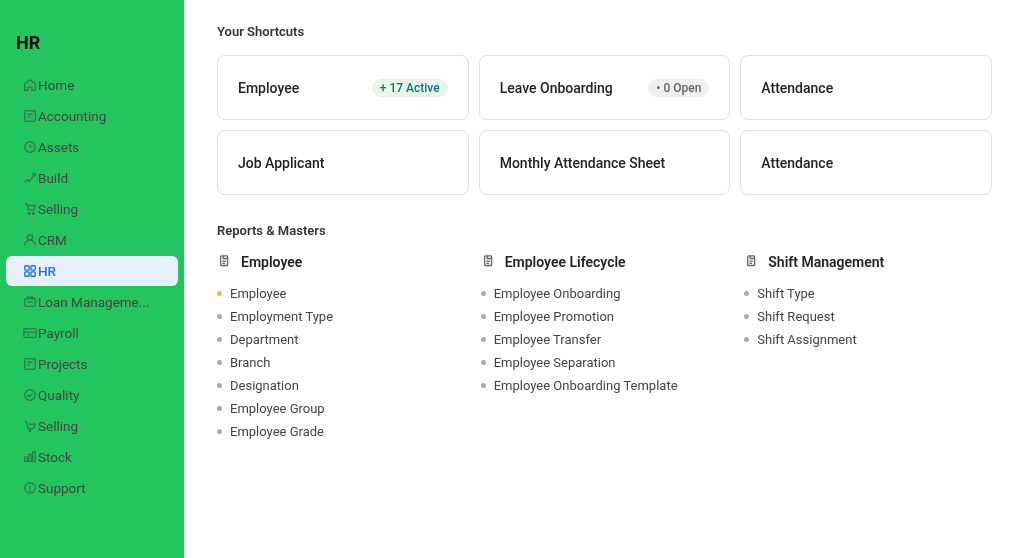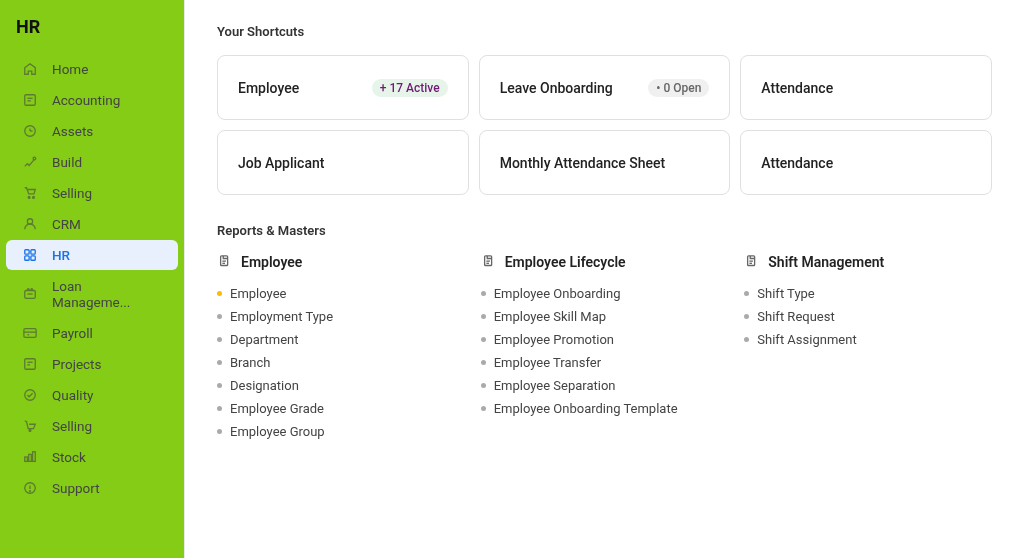--- a/index.html
+++ b/index.html
@@ -10,35 +10,35 @@
       font-size: 14px;
       display: flex;
       height: 558px;
       overflow: hidden;
     }
 
     
     .sidebar {
       width: 185px;
       min-width: 185px;
-      background: #84cc16;
+      background: #22c55e;
       border-right: 1px solid #e8e8e8;
-      padding: 16px 0;
+      padding: 32px 0;
       overflow-y: auto;
     }
     .sidebar-title {
       font-size: 18px;
       font-weight: 700;
       padding: 0 16px 16px 16px;
       color: #111;
     }
     .sidebar-item {
       display: flex;
       align-items: center;
-      gap: 14px;
+      gap: 0;
       padding: 7px 16px;
       cursor: pointer;
       border-radius: 6px;
       margin: 1px 6px;
       color: #444;
       font-size: 13.5px;
     }
     .sidebar-item.active {
       background: #e8f0fe;
       color: #1a73e8;
@@ -94,21 +94,21 @@
       font-weight: 500;
       color: #222;
     }
     .shortcut-badge {
       font-size: 12px;
       font-weight: 500;
       padding: 2px 8px;
       border-radius: 12px;
       white-space: nowrap;
     }
-    .badge-green { background: #e6f4ea; color: #701a75; }
+    .badge-green { background: #e6f4ea; color: #0f766e; }
     .badge-gray { background: #f0f0f0; color: #666; text-align: right; }
 
     
     .reports-section { }
     .reports-grid {
       display: grid;
       grid-template-columns: repeat(3, 1fr);
       gap: 16px;
       margin-top: 16px;
     }
@@ -342,39 +342,38 @@
               </svg>
             </span>
       <span>Employee</span>
     </div>
     <ul class="report-list">
       <li class=" highlighted">Employee</li>
             <li class="">Employment Type</li>
             <li class="">Department</li>
             <li class="">Branch</li>
             <li class="">Designation</li>
+            <li class="">Employee Group</li>
             <li class="">Employee Grade</li>
-            <li class="">Employee Group</li>
     </ul>
   </div>
         <div class="report-group">
     <div class="report-group-header">
       <span class="report-doc-icon">
               <svg width="14" height="14" viewBox="0 0 16 16" fill="none" stroke="currentColor" stroke-width="1.5">
                 <rect x="3" y="1" width="8" height="11" rx="1"></rect>
                 <path d="M6 1v3h5"></path>
                 <line x1="5" y1="7" x2="9" y2="7"></line>
                 <line x1="5" y1="9.5" x2="8" y2="9.5"></line>
               </svg>
             </span>
       <span>Employee Lifecycle</span>
     </div>
     <ul class="report-list">
       <li class="">Employee Onboarding</li>
-            <li class="">Employee Skill Map</li>
             <li class="">Employee Promotion</li>
             <li class="">Employee Transfer</li>
             <li class="">Employee Separation</li>
             <li class="">Employee Onboarding Template</li>
     </ul>
   </div>
         <div class="report-group">
     <div class="report-group-header">
       <span class="report-doc-icon">
               <svg width="14" height="14" viewBox="0 0 16 16" fill="none" stroke="currentColor" stroke-width="1.5">

